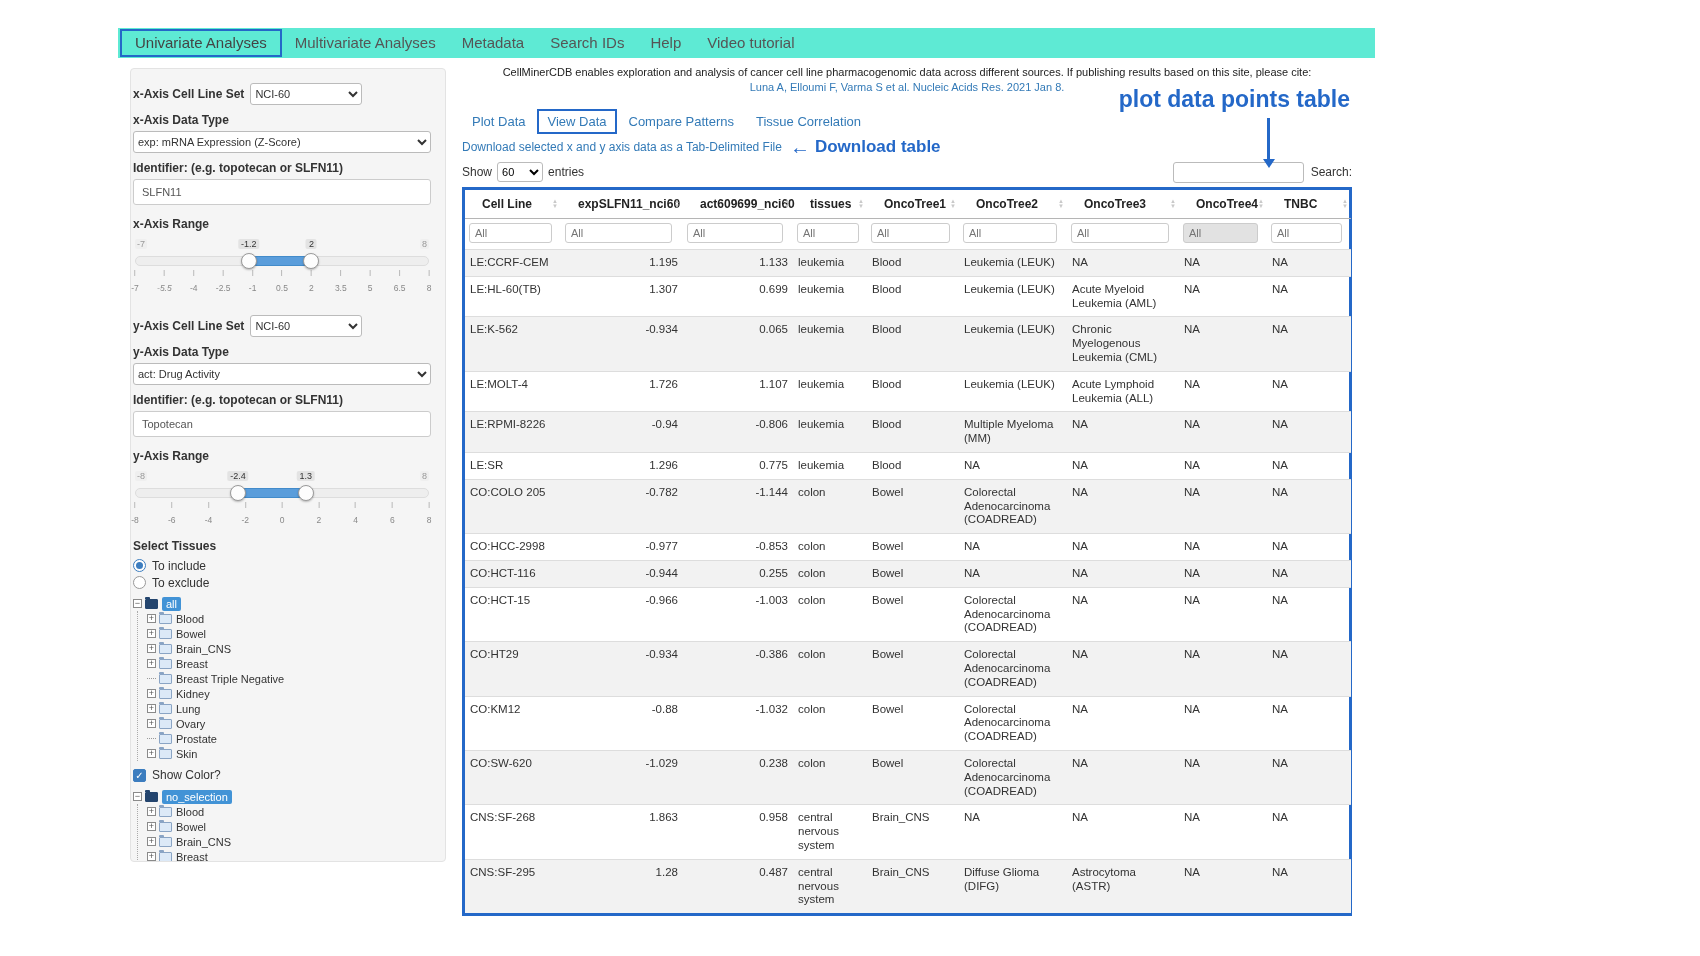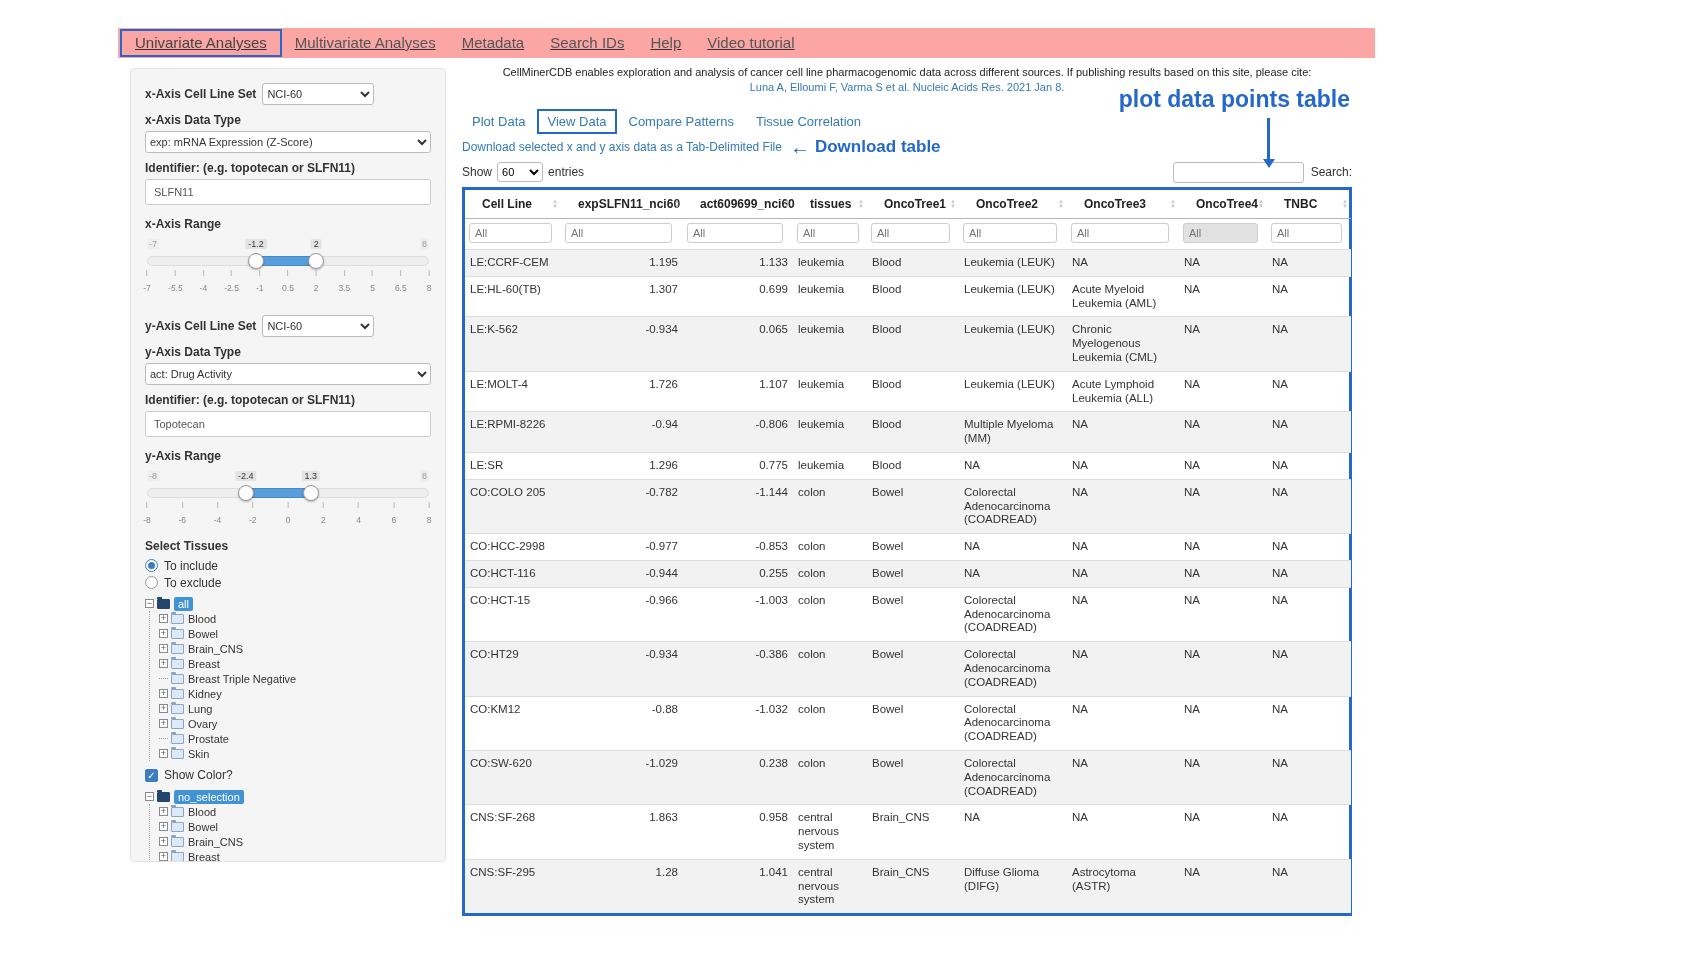--- a/index.html
+++ b/index.html
@@ -3,27 +3,27 @@
 <meta charset="utf-8">
 <style>
   html, body { margin:0; padding:0; }
   body {
     width:1700px; height:956px; background:#ffffff; position:relative; overflow:hidden;
     font-family:"Liberation Sans", sans-serif; color:#333;
   }
   .app { position:absolute; left:118px; top:28px; width:1257px; }
 
   
-  .top-nav { height:30px; background:#fca5a5; display:flex; align-items:center; padding-left:2px;text-decoration:underline; }
+  .top-nav { height:30px; background:#5eead4; display:flex; align-items:center; padding-left:2px; }
   .nav-tab { font-size:15px; color:#555; padding:0 13px; line-height:30px; cursor:pointer; white-space:nowrap; }
   .nav-tab.boxed { border:2px solid var(--annot,#2468c8); line-height:24px; color:#444; }
 
   
   .sidebar { position:absolute; left:12px; top:40px; width:316px; height:794px; box-sizing:border-box;
-    background:#f5f5f5; border:1px solid #e3e3e3; border-radius:4px; padding:14px 14px 0 14px; overflow:hidden; }
+    background:#f5f5f5; border:1px solid #e3e3e3; border-radius:4px; padding:14px 14px 0 2px; overflow:hidden; }
   .lbl { font-weight:bold; font-size:12px; color:#333; }
   .inline-row { display:flex; align-items:center; gap:6px; margin-bottom:8px; height:22px; }
   select.sel { font-size:11px; border:1px solid #bbb; border-radius:3px; background:#fff; height:22px; color:#333; }
   .sel-mini { width:112px; }
   .sel-full { width:100%; height:24px; margin:4px 0 8px; display:block; }
   input.txt { width:100%; height:26px; border:1px solid #ccc; border-radius:3px; font-size:11px; padding:0 8px;
     box-sizing:border-box; background:#fff; margin:4px 0 12px; color:#555; }
 
   
   .slider { position:relative; height:52px; margin:8px 2px 24px; }
@@ -533,21 +533,21 @@
               <td>central nervous system</td>
               <td>Brain_CNS</td>
               <td>NA</td>
               <td>NA</td>
               <td>NA</td>
               <td>NA</td>
             </tr>
             <tr class="odd">
               <td>CNS:SF-295</td>
               <td class="num">1.28</td>
-              <td class="num">1.041</td>
+              <td class="num">0.487</td>
               <td>central nervous system</td>
               <td>Brain_CNS</td>
               <td>Diffuse Glioma (DIFG)</td>
               <td>Astrocytoma (ASTR)</td>
               <td>NA</td>
               <td>NA</td>
             </tr>
           </tbody>
       </table>
     </div>

